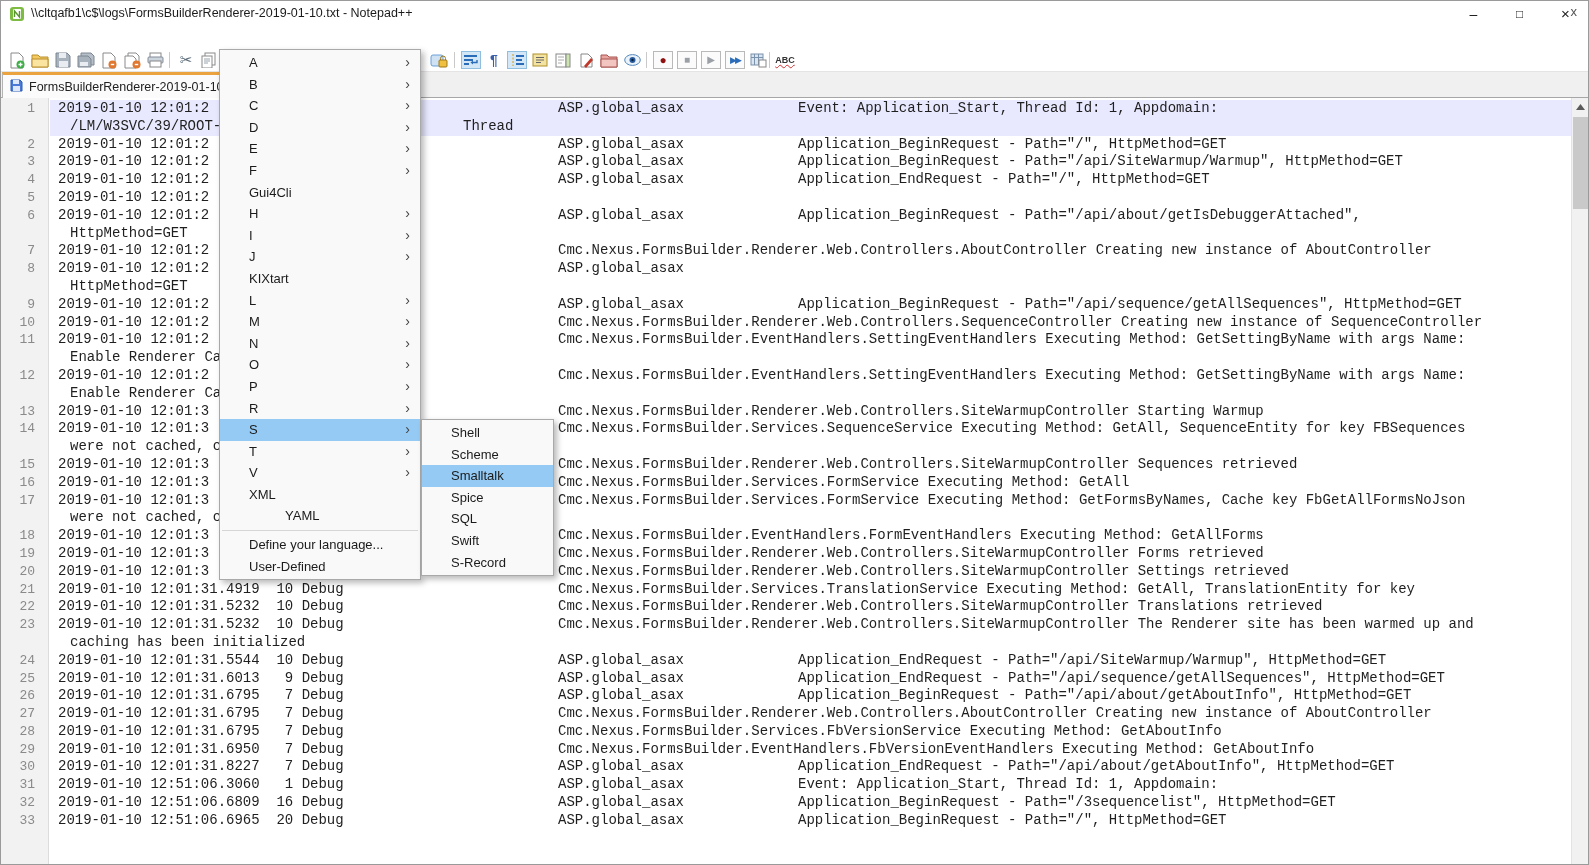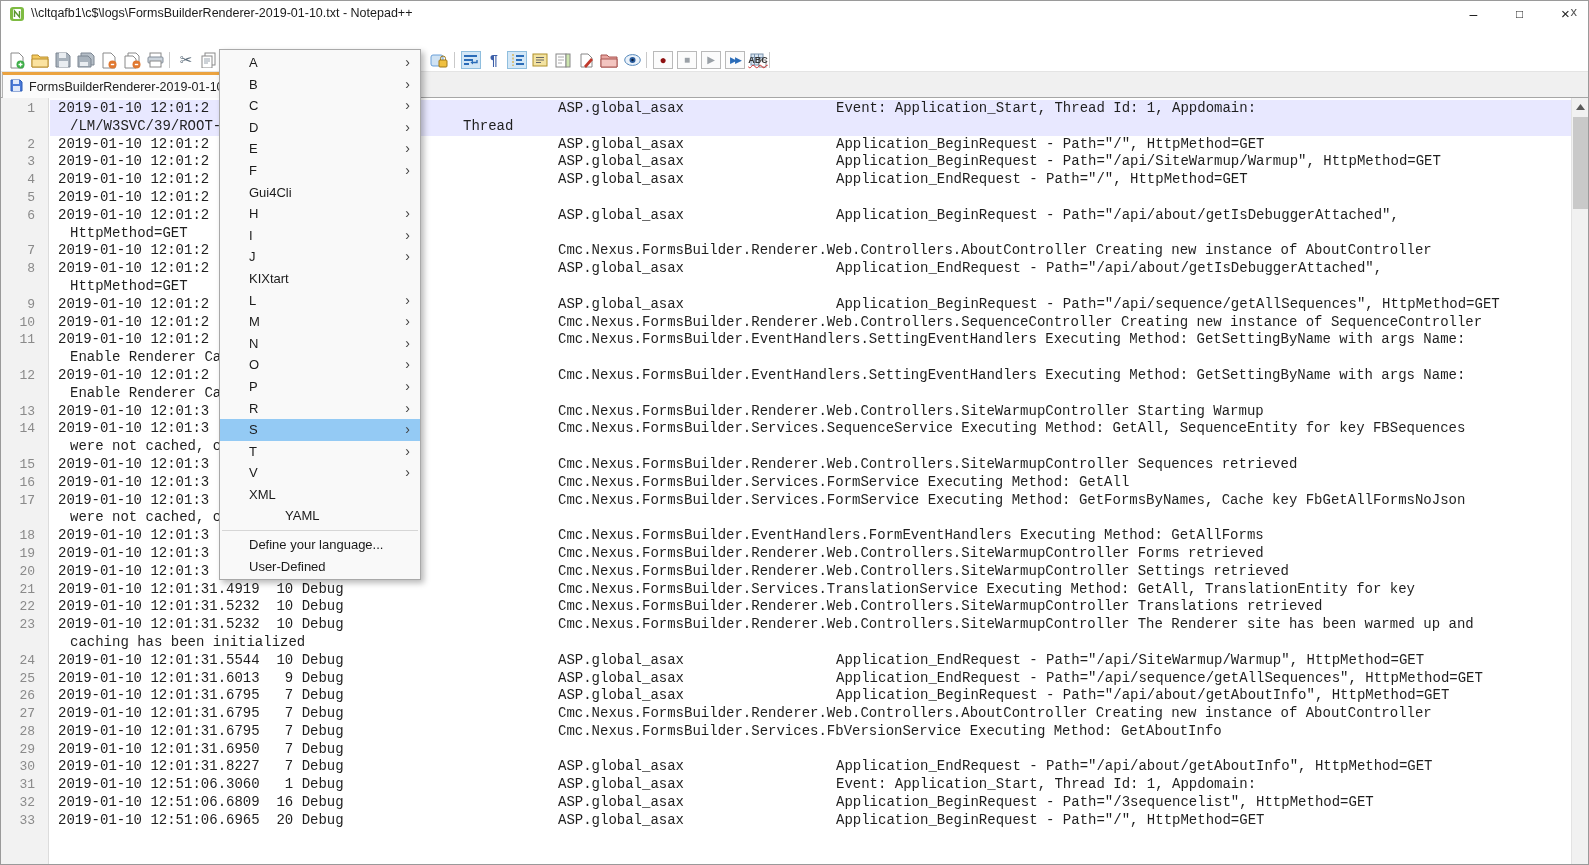--- a/index.html
+++ b/index.html
@@ -35,21 +35,21 @@
   #tab-close { width:13px; height:13px; background:#dd4a4a; border-radius:2px; color:#fff; font-size:10px; line-height:12px; text-align:center; font-weight:bold; }
 
   
   #editor { position:absolute; left:0; top:97px; right:0; bottom:0; background:#fff; overflow:hidden; }
   #gutter { position:absolute; left:0; top:0; bottom:0; width:48px; background:#f2f2f2; border-right:1px solid #dcdcdc; }
   #rows { position:absolute; left:0; top:2px; right:17px; bottom:0; overflow:hidden; }
   .row { position:relative; height:17.8px; font-family:"Liberation Mono","DejaVu Sans Mono",monospace; font-size:14px; line-height:17.8px; color:#1f1f1f; white-space:pre; }
   .row.hl::before { content:""; position:absolute; left:49px; right:0; top:0; bottom:0; background:#e8e8ff; }
   .row span { position:absolute; top:0; white-space:pre; }
   .num { left:0; width:34px; text-align:right; color:#8a8a8a; font-size:13px; }
-  .ts  { left:57px; } .c2 { left:557px; } .c3 { left:835px; } .wr { left:57px;margin-left:12px; } .fr { left:462px; }
+  .ts  { left:57px; } .c2 { left:557px; } .c3 { left:797px; } .wr { left:57px;margin-left:12px; } .fr { left:462px; }
 
   
   #sb { position:absolute; right:0; top:0; width:17px; bottom:0; background:#f1f1f1; border-left:1px solid #e3e3e3; }
   #sb-up { position:absolute; top:0; left:0; right:0; height:17px; display:flex; align-items:center; justify-content:center; }
   #sb-thumb { position:absolute; top:19px; left:1px; width:15px; height:92px; background:#c9c9c9; }
 
   
   .menu { position:absolute; background:#f9f9f9; border:1px solid #a9a9a9; box-shadow:3px 3px 6px rgba(0,0,0,.28); padding:2px 0; z-index:100; }
   #lang-menu { left:218px; top:48px; width:202px; }
   #lang-submenu { left:420px; top:418px; width:133px; }
@@ -226,21 +226,21 @@
       <span class="tb-icon framed" style="left: 724px;">
         <span style="color:#2b6cb8;font-size:9px;letter-spacing:-2px;line-height:1">▶▶</span>
       </span>
       <span class="tb-icon" style="left: 747px;">
         <svg width="17" height="15">
           <rect x="1" y="1" width="12" height="11" fill="#d9e6f2" stroke="#7a92ac"></rect>
           <path d="M1 4.5h12M4.5 1v11M8.5 1v11" stroke="#7a92ac"></path>
           <rect x="9" y="7" width="7" height="7" fill="#fff" stroke="#888"></rect>
         </svg>
       </span>
-      <span class="tb-icon" style="left: 747px; align-items: center;">
+      <span class="tb-icon" style="left: 774px; align-items: center;">
         <span class="abc">ABC</span>
       </span>
     </div>
 
   <div id="tabbar">
     <div id="tab">
       <span>
         <svg width="13" height="13">
             <path d="M1 1h9l2 2v9H1z" fill="#4a79d6" stroke="#2d5cb8"></path>
             <rect x="3" y="7" width="7" height="5" fill="#dfe8fa"></rect>
@@ -257,21 +257,21 @@
     <div id="rows">
         <div class="row hl"><span class="num">1</span><span class="ts">2019-01-10 12:01:2</span><span class="c2">ASP.global_asax</span><span class="c3">Event: Application_Start, Thread Id: 1, Appdomain:</span></div>
         <div class="row hl"><span class="wr">/LM/W3SVC/39/ROOT-</span><span class="fr">Thread</span></div>
         <div class="row"><span class="num">2</span><span class="ts">2019-01-10 12:01:2</span><span class="c2">ASP.global_asax</span><span class="c3">Application_BeginRequest - Path="/", HttpMethod=GET</span></div>
         <div class="row"><span class="num">3</span><span class="ts">2019-01-10 12:01:2</span><span class="c2">ASP.global_asax</span><span class="c3">Application_BeginRequest - Path="/api/SiteWarmup/Warmup", HttpMethod=GET</span></div>
         <div class="row"><span class="num">4</span><span class="ts">2019-01-10 12:01:2</span><span class="c2">ASP.global_asax</span><span class="c3">Application_EndRequest - Path="/", HttpMethod=GET</span></div>
         <div class="row"><span class="num">5</span><span class="ts">2019-01-10 12:01:2</span></div>
         <div class="row"><span class="num">6</span><span class="ts">2019-01-10 12:01:2</span><span class="c2">ASP.global_asax</span><span class="c3">Application_BeginRequest - Path="/api/about/getIsDebuggerAttached",</span></div>
         <div class="row"><span class="wr">HttpMethod=GET</span></div>
         <div class="row"><span class="num">7</span><span class="ts">2019-01-10 12:01:2</span><span class="c2">Cmc.Nexus.FormsBuilder.Renderer.Web.Controllers.AboutController Creating new instance of AboutController</span></div>
-        <div class="row"><span class="num">8</span><span class="ts">2019-01-10 12:01:2</span><span class="c2">ASP.global_asax</span><span class="c3">Application_EndRequest - Path="/api/about/getIsDebuggerAttached",</span></div>
+        <div class="row"><span class="num">8</span><span class="ts">2019-01-10 12:01:2</span><span class="c2">ASP.global_asax</span></div>
         <div class="row"><span class="wr">HttpMethod=GET</span></div>
         <div class="row"><span class="num">9</span><span class="ts">2019-01-10 12:01:2</span><span class="c2">ASP.global_asax</span><span class="c3">Application_BeginRequest - Path="/api/sequence/getAllSequences", HttpMethod=GET</span></div>
         <div class="row"><span class="num">10</span><span class="ts">2019-01-10 12:01:2</span><span class="c2">Cmc.Nexus.FormsBuilder.Renderer.Web.Controllers.SequenceController Creating new instance of SequenceController</span></div>
         <div class="row"><span class="num">11</span><span class="ts">2019-01-10 12:01:2</span><span class="c2">Cmc.Nexus.FormsBuilder.EventHandlers.SettingEventHandlers Executing Method: GetSettingByName with args Name:</span></div>
         <div class="row"><span class="wr">Enable Renderer Ca</span></div>
         <div class="row"><span class="num">12</span><span class="ts">2019-01-10 12:01:2</span><span class="c2">Cmc.Nexus.FormsBuilder.EventHandlers.SettingEventHandlers Executing Method: GetSettingByName with args Name:</span></div>
         <div class="row"><span class="wr">Enable Renderer Ca</span></div>
         <div class="row"><span class="num">13</span><span class="ts">2019-01-10 12:01:3</span><span class="c2">Cmc.Nexus.FormsBuilder.Renderer.Web.Controllers.SiteWarmupController Starting Warmup</span></div>
         <div class="row"><span class="num">14</span><span class="ts">2019-01-10 12:01:3</span><span class="c2">Cmc.Nexus.FormsBuilder.Services.SequenceService Executing Method: GetAll, SequenceEntity for key FBSequences</span></div>
         <div class="row"><span class="wr">were not cached, c</span></div>
@@ -284,21 +284,21 @@
         <div class="row"><span class="num">20</span><span class="ts">2019-01-10 12:01:3</span><span class="c2">Cmc.Nexus.FormsBuilder.Renderer.Web.Controllers.SiteWarmupController Settings retrieved</span></div>
         <div class="row"><span class="num">21</span><span class="ts">2019-01-10 12:01:31.4919  10 Debug</span><span class="c2">Cmc.Nexus.FormsBuilder.Services.TranslationService Executing Method: GetAll, TranslationEntity for key</span></div>
         <div class="row"><span class="num">22</span><span class="ts">2019-01-10 12:01:31.5232  10 Debug</span><span class="c2">Cmc.Nexus.FormsBuilder.Renderer.Web.Controllers.SiteWarmupController Translations retrieved</span></div>
         <div class="row"><span class="num">23</span><span class="ts">2019-01-10 12:01:31.5232  10 Debug</span><span class="c2">Cmc.Nexus.FormsBuilder.Renderer.Web.Controllers.SiteWarmupController The Renderer site has been warmed up and</span></div>
         <div class="row"><span class="wr">caching has been initialized</span></div>
         <div class="row"><span class="num">24</span><span class="ts">2019-01-10 12:01:31.5544  10 Debug</span><span class="c2">ASP.global_asax</span><span class="c3">Application_EndRequest - Path="/api/SiteWarmup/Warmup", HttpMethod=GET</span></div>
         <div class="row"><span class="num">25</span><span class="ts">2019-01-10 12:01:31.6013   9 Debug</span><span class="c2">ASP.global_asax</span><span class="c3">Application_EndRequest - Path="/api/sequence/getAllSequences", HttpMethod=GET</span></div>
         <div class="row"><span class="num">26</span><span class="ts">2019-01-10 12:01:31.6795   7 Debug</span><span class="c2">ASP.global_asax</span><span class="c3">Application_BeginRequest - Path="/api/about/getAboutInfo", HttpMethod=GET</span></div>
         <div class="row"><span class="num">27</span><span class="ts">2019-01-10 12:01:31.6795   7 Debug</span><span class="c2">Cmc.Nexus.FormsBuilder.Renderer.Web.Controllers.AboutController Creating new instance of AboutController</span></div>
         <div class="row"><span class="num">28</span><span class="ts">2019-01-10 12:01:31.6795   7 Debug</span><span class="c2">Cmc.Nexus.FormsBuilder.Services.FbVersionService Executing Method: GetAboutInfo</span></div>
-        <div class="row"><span class="num">29</span><span class="ts">2019-01-10 12:01:31.6950   7 Debug</span></div>
+        <div class="row"><span class="num">29</span><span class="ts">2019-01-10 12:01:31.6950   7 Debug</span><span class="c2">Cmc.Nexus.FormsBuilder.EventHandlers.FbVersionEventHandlers Executing Method: GetAboutInfo</span></div>
         <div class="row"><span class="num">30</span><span class="ts">2019-01-10 12:01:31.8227   7 Debug</span><span class="c2">ASP.global_asax</span><span class="c3">Application_EndRequest - Path="/api/about/getAboutInfo", HttpMethod=GET</span></div>
         <div class="row"><span class="num">31</span><span class="ts">2019-01-10 12:51:06.3060   1 Debug</span><span class="c2">ASP.global_asax</span><span class="c3">Event: Application_Start, Thread Id: 1, Appdomain:</span></div>
         <div class="row"><span class="num">32</span><span class="ts">2019-01-10 12:51:06.6809  16 Debug</span><span class="c2">ASP.global_asax</span><span class="c3">Application_BeginRequest - Path="/3sequencelist", HttpMethod=GET</span></div>
         <div class="row"><span class="num">33</span><span class="ts">2019-01-10 12:51:06.6965  20 Debug</span><span class="c2">ASP.global_asax</span><span class="c3">Application_BeginRequest - Path="/", HttpMethod=GET</span></div>
       </div>
     <div id="sb">
       <div id="sb-up">
         <svg width="9" height="6">
             <polygon points="4.5,0 9,6 0,6" fill="#5a5a5a"></polygon>
           </svg>
@@ -327,14 +327,23 @@
       <div class="menu-item"><span style="position: static;">R</span><span class="menu-arrow">›</span></div>
       <div class="menu-item sel"><span style="position: static;">S</span><span class="menu-arrow">›</span></div>
       <div class="menu-item"><span style="position: static;">T</span><span class="menu-arrow">›</span></div>
       <div class="menu-item"><span style="position: static;">V</span><span class="menu-arrow">›</span></div>
       <div class="menu-item"><span style="position: static;">XML</span></div>
       <div class="menu-item"><span style="position: static; margin-left: 36px;">YAML</span></div>
       <div class="menu-sep"></div>
       <div class="menu-item"><span style="position: static;">Define your language...</span></div>
       <div class="menu-item"><span style="position: static;">User-Defined</span></div>
     </div>
+  <div id="lang-submenu" class="menu">
+      <div class="menu-item"><span style="position: static;">Shell</span></div>
+      <div class="menu-item"><span style="position: static;">Scheme</span></div>
+      <div class="menu-item sel"><span style="position: static;">Smalltalk</span></div>
+      <div class="menu-item"><span style="position: static;">Spice</span></div>
+      <div class="menu-item"><span style="position: static;">SQL</span></div>
+      <div class="menu-item"><span style="position: static;">Swift</span></div>
+      <div class="menu-item"><span style="position: static;">S-Record</span></div>
+    </div>
 
 </div>
 
 </body></html>

